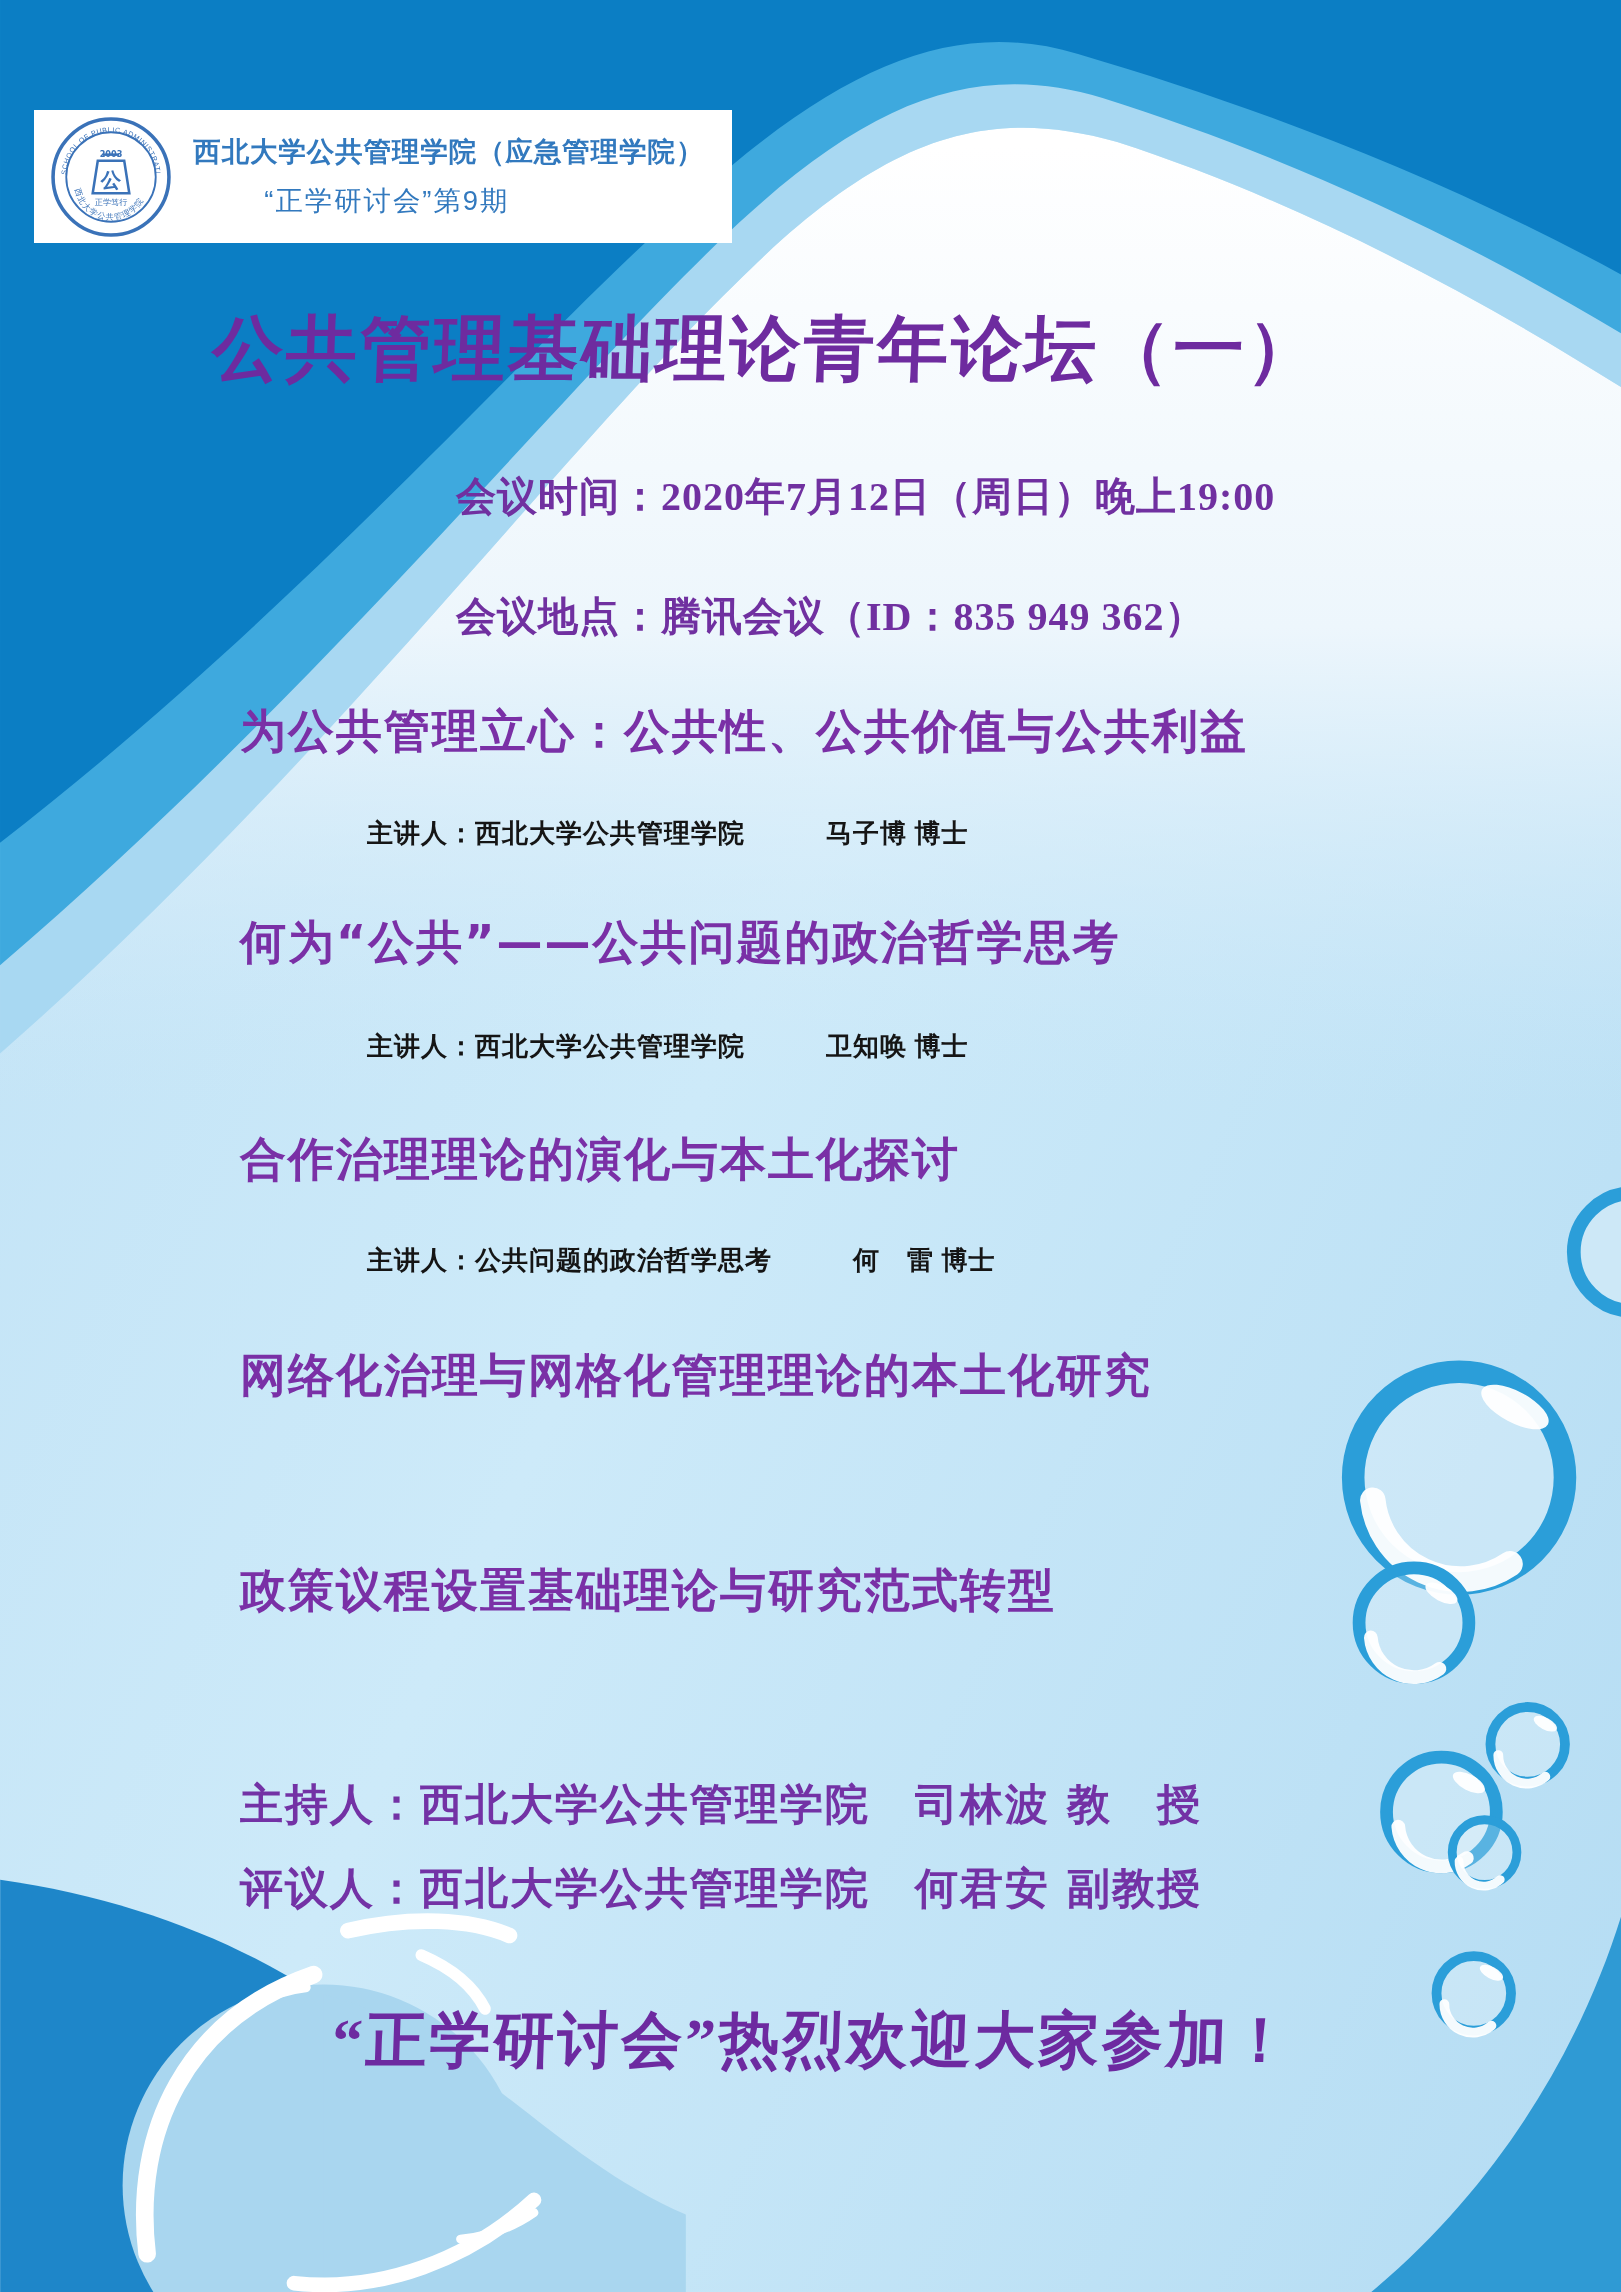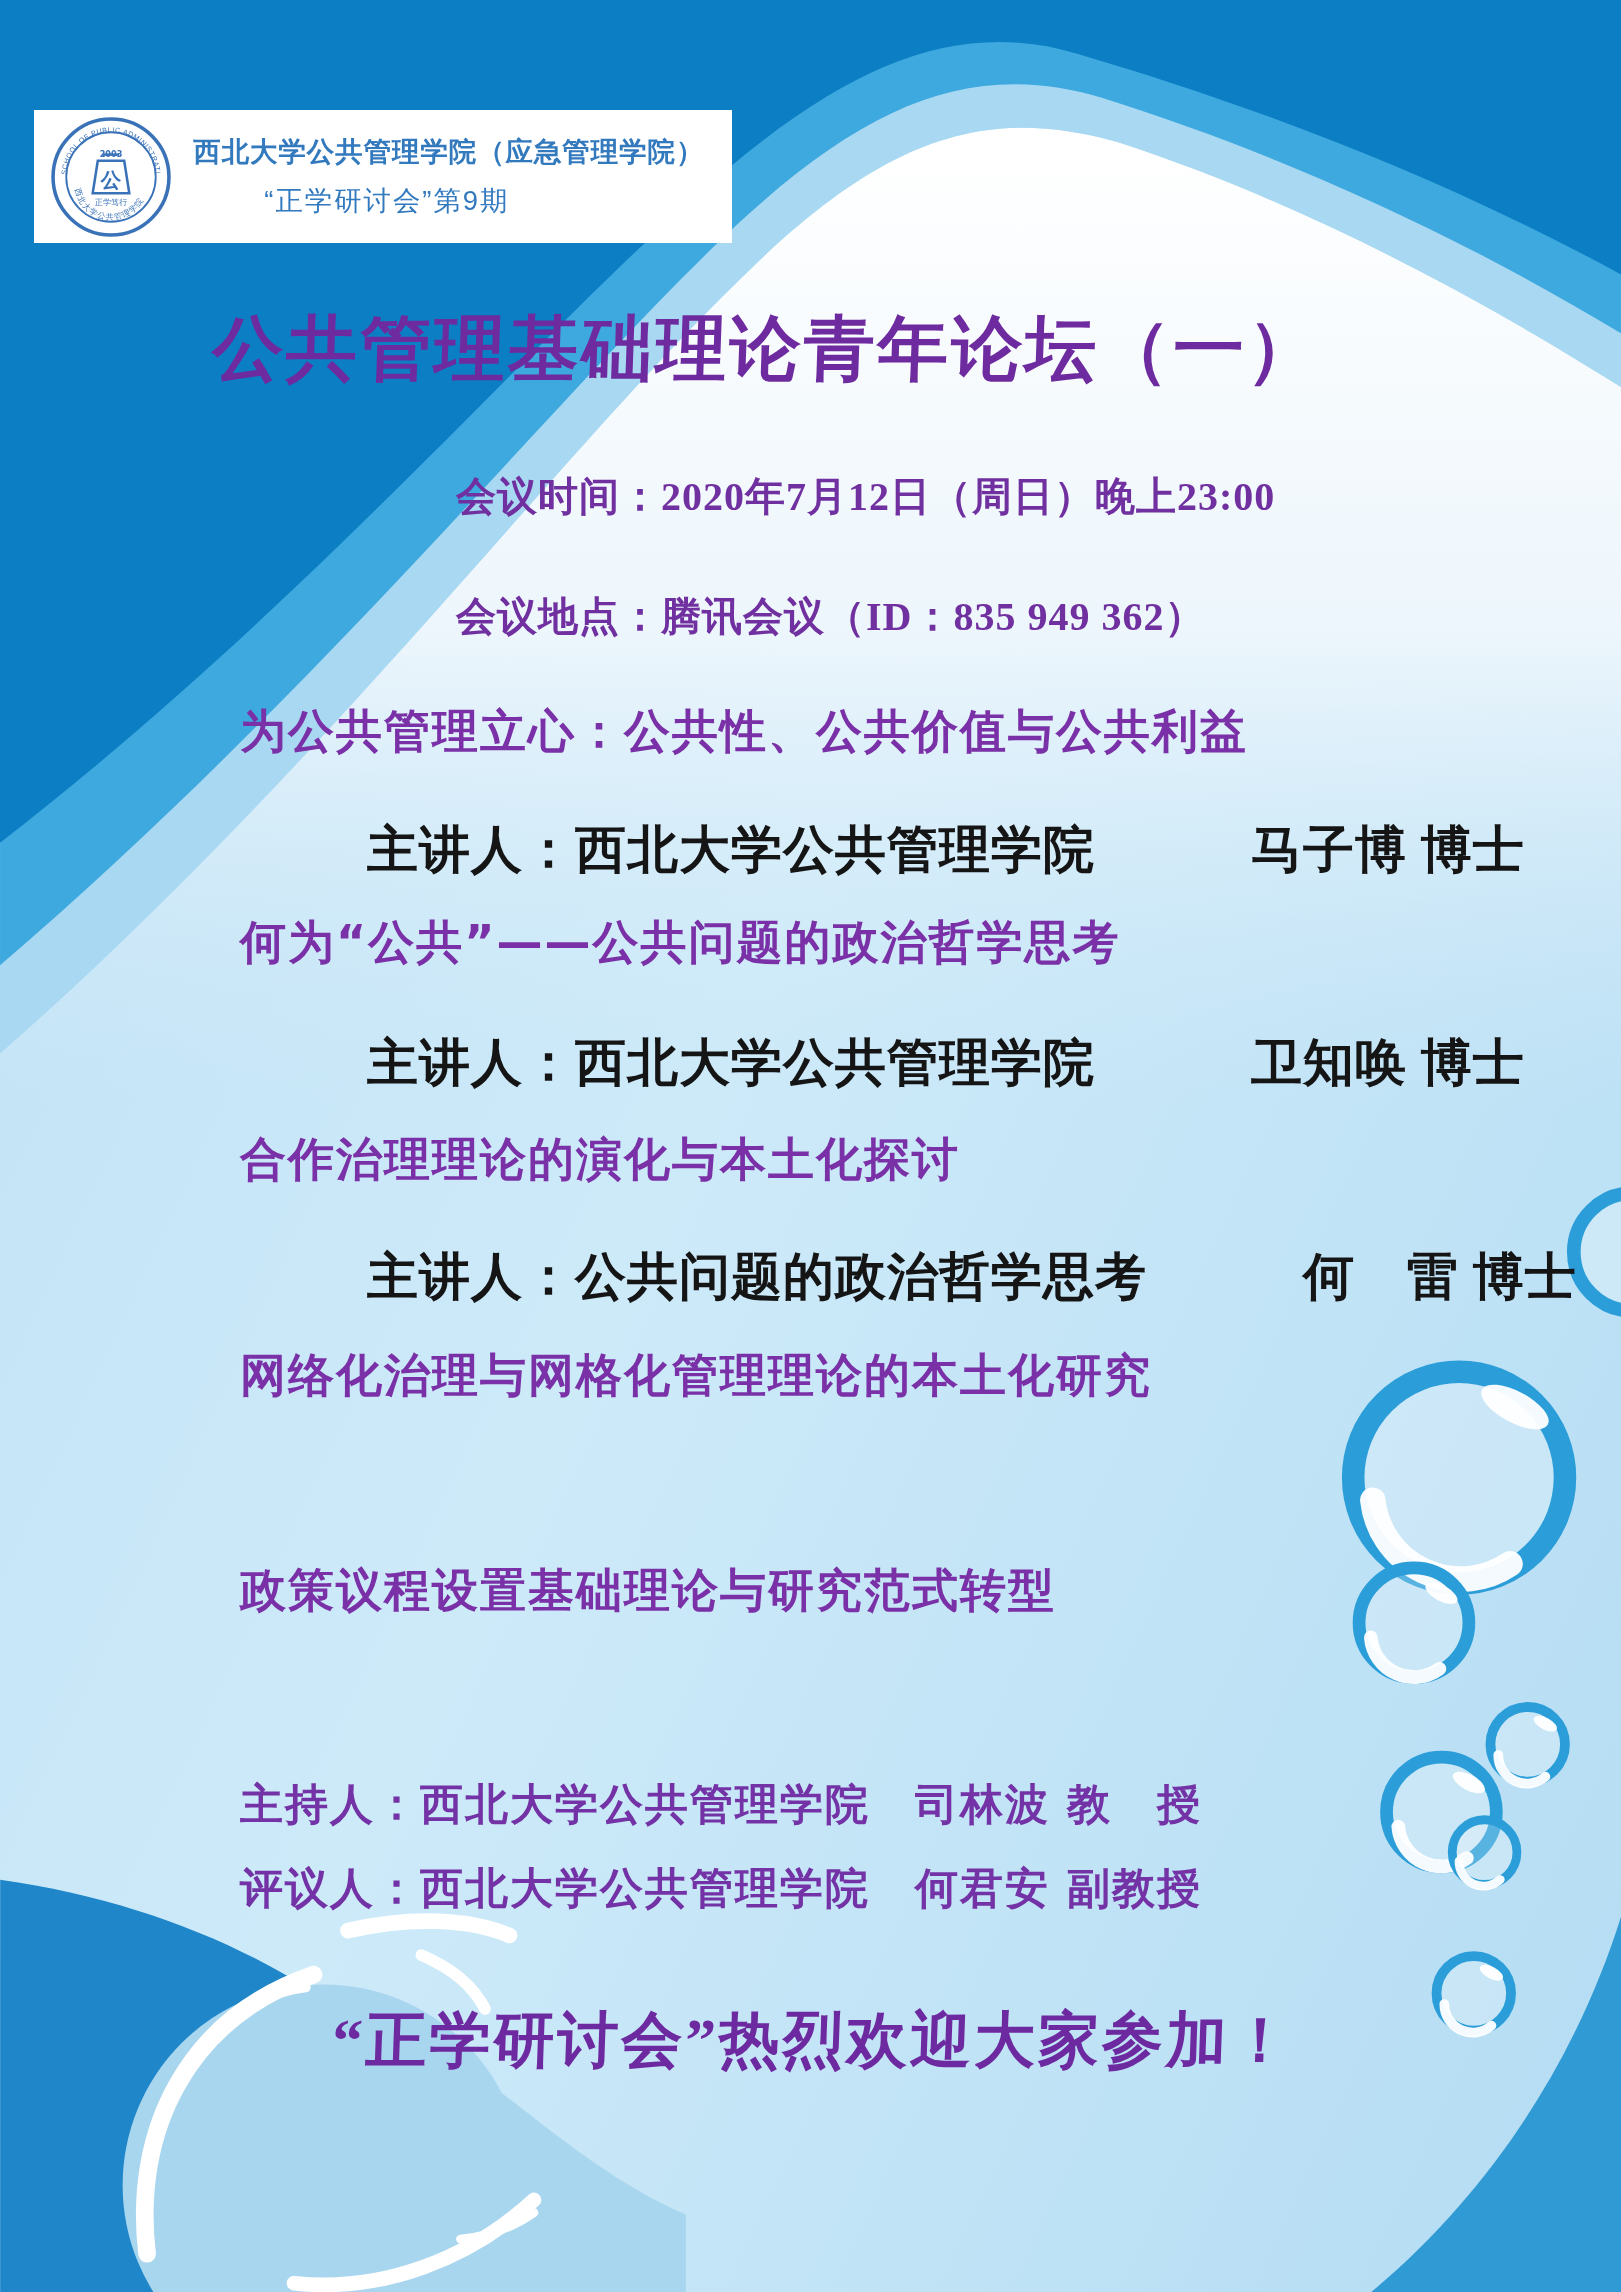--- a/index.html
+++ b/index.html
@@ -42,21 +42,21 @@
   }
   .meet-time{top:469px;}
   .meet-loc{top:573px;margin-top:16px;}
   .session-title{
     position:absolute;left:240px;z-index:4;
     color:#7a30a6;font-size:46px;font-weight:800;letter-spacing:2px;
     font-family:"DejaVu Sans","Liberation Sans",sans-serif;
   }
   .session-speaker{
     position:absolute;left:367px;z-index:4;
-    color:#151515;font-size:51px;font-weight:bold;letter-spacing:1px;
+    color:#151515;font-size:26px;font-weight:bold;letter-spacing:1px;
     font-family:"Liberation Serif","DejaVu Serif",serif;
   }
   .org-purple{
     position:absolute;left:240px;z-index:4;
     color:#7332a5;font-size:43px;font-weight:800;letter-spacing:2px;
     font-family:"DejaVu Sans","Liberation Sans",sans-serif;
   }
   .welcome-line{
     position:absolute;left:127px;top:2000px;width:1372px;text-align:center;z-index:6;
     color:#6d2aa0;font-size:61px;font-weight:bold;letter-spacing:2.9px;
@@ -157,21 +157,21 @@
       <text x="60" y="88" font-size="8" fill="#3a72b8" text-anchor="middle">正学笃行</text>
     </svg>
     <div class="header-text">
       <div class="org-line">西北大学公共管理学院（应急管理学院）</div>
       <div class="series-line">“正学研讨会”第9期</div>
     </div>
   </div>
 
   <div class="main-title">公共管理基础理论青年论坛（一）</div>
 
-  <div class="meet-line meet-time">会议时间：2020年7月12日（周日）晚上23:00</div>
+  <div class="meet-line meet-time">会议时间：2020年7月12日（周日）晚上19:00</div>
   <div class="meet-line meet-loc">会议地点：腾讯会议（ID：835 949 362）</div>
 
   <div class="session-title" style="top:701px">为公共管理立心：公共性、公共价值与公共利益</div>
   <div class="session-speaker" style="top:816px">主讲人：西北大学公共管理学院　　　马子博 博士</div>
 
   <div class="session-title" style="top:912px">何为“公共”——公共问题的政治哲学思考</div>
   <div class="session-speaker" style="top:1029px">主讲人：西北大学公共管理学院　　　卫知唤 博士</div>
 
   <div class="session-title" style="top:1129px">合作治理理论的演化与本土化探讨</div>
   <div class="session-speaker" style="top:1243px">主讲人：公共问题的政治哲学思考　　　何　雷 博士</div>

